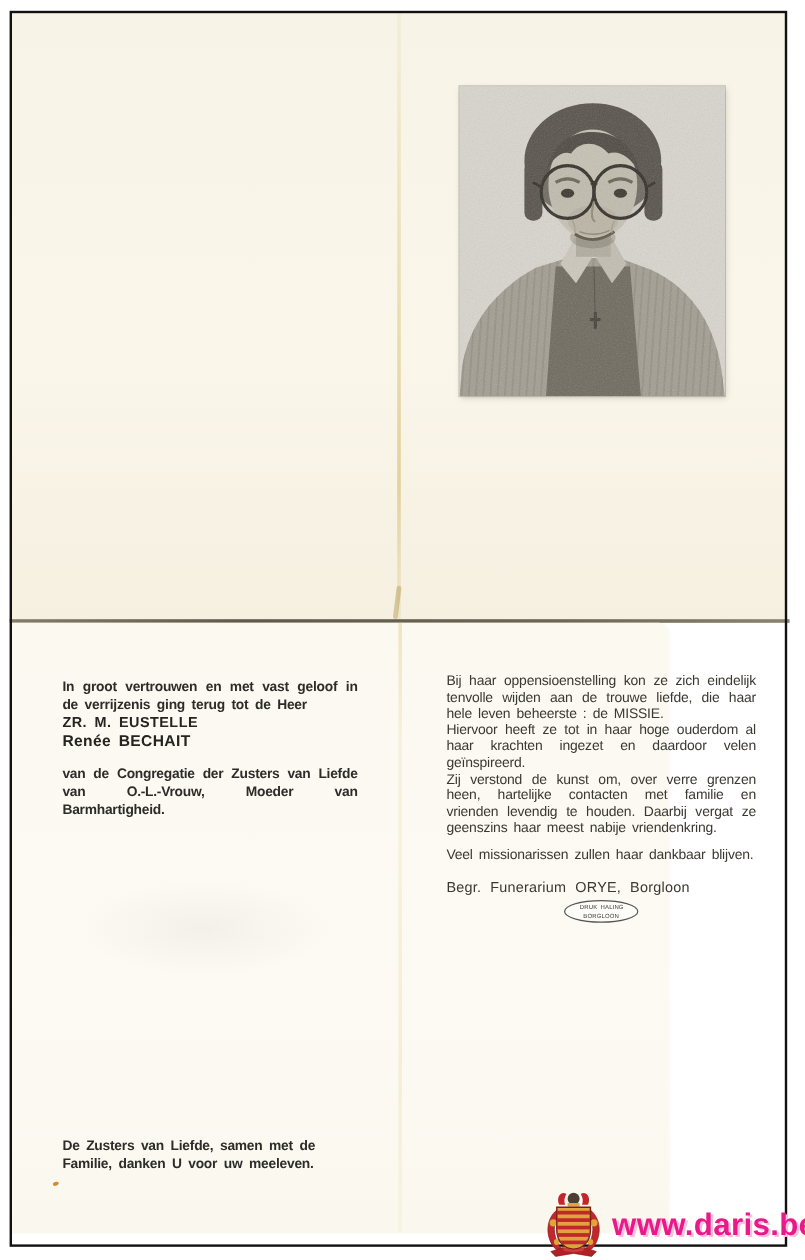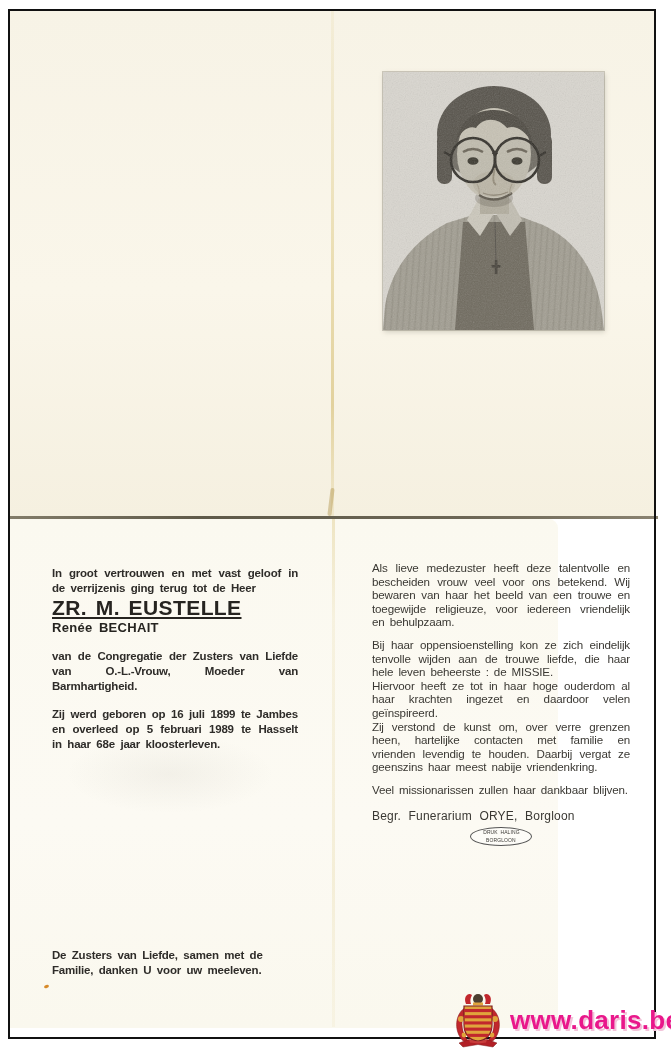--- a/index.html
+++ b/index.html
@@ -55,22 +55,22 @@
   }
   .photo svg{display:block;}
   
   .col-left{
     position:absolute;left:42px;top:47px;width:246px;
     font-weight:bold;font-size:11.5px;line-height:15px;letter-spacing:-.2px;
     word-spacing:2.5px;text-align:justify;color:#2e2c29;
   }
   .col-left p{margin:0;}
   .name-title{
-    margin:13px 0 0 0;font-size:21px;letter-spacing:.4px;line-height:1.15;
-    font-weight:bold;color:#262420;text-decoration:underline;
+    margin:13px 0 0 0;font-size:12px;letter-spacing:.4px;line-height:1.15;
+    font-weight:bold;color:#262420;
   }
   .birth-name{
     margin:3px 0 0 0;font-size:13px;letter-spacing:.3px;line-height:1.2;
     font-weight:bold;color:#262420;
   }
   .congregation{margin-top:13px !important;}
   .life-dates{margin-top:13px !important;}
   .thanks{
     position:absolute;left:42px;top:429px;width:250px;margin:0;
     font-weight:bold;font-size:11.5px;line-height:15px;letter-spacing:-.2px;
@@ -182,27 +182,25 @@
 
   <div class="page-bottom">
     <div class="fold fold-bottom"></div>
     <div class="stain"></div>
 
     <div class="col-left">
       <p>In groot vertrouwen en met vast geloof in de verrijzenis ging terug tot de Heer</p>
       <p class="name-title">ZR. M. EUSTELLE</p>
       <p class="birth-name">Renée BECHAIT</p>
       <p class="congregation">van de Congregatie der Zusters van Liefde van O.-L.-Vrouw, Moeder van Barmhartigheid.</p>
-      <p class="life-dates">Zij werd geboren op 16 juli 1899 te Jambes en overleed op 5 februari 1989 te Hasselt in haar 68e jaar kloosterleven.</p>
     </div>
     <p class="thanks">De Zusters van Liefde, samen met de Familie, danken U voor uw meeleven.</p>
     <div class="speck"></div>
 
     <div class="col-right">
-      <p>Als lieve medezuster heeft deze talentvolle en bescheiden vrouw veel voor ons betekend. Wij bewaren van haar het beeld van een trouwe en toegewijde religieuze, voor iedereen vriendelijk en behulpzaam.</p>
       <p class="tight">Bij haar oppensioenstelling kon ze zich eindelijk tenvolle wijden aan de trouwe liefde, die haar hele leven beheerste : de MISSIE.</p>
       <p class="tight">Hiervoor heeft ze tot in haar hoge ouderdom al haar krachten ingezet en daardoor velen geïnspireerd.</p>
       <p>Zij verstond de kunst om, over verre grenzen heen, hartelijke contacten met familie en vrienden levendig te houden. Daarbij vergat ze geenszins haar meest nabije vriendenkring.</p>
       <p>Veel missionarissen zullen haar dankbaar blijven.</p>
       <div class="funeral">Begr. Funerarium ORYE, Borgloon</div>
       <div class="stamp">
         <span>DRUK HALING</span>
         <span>BORGLOON</span>
       </div>
     </div>

